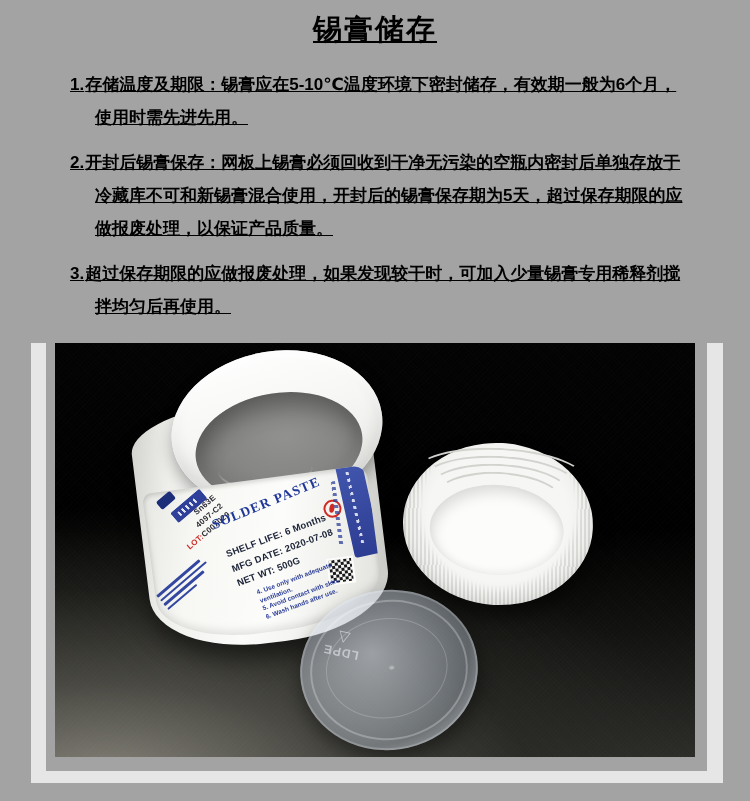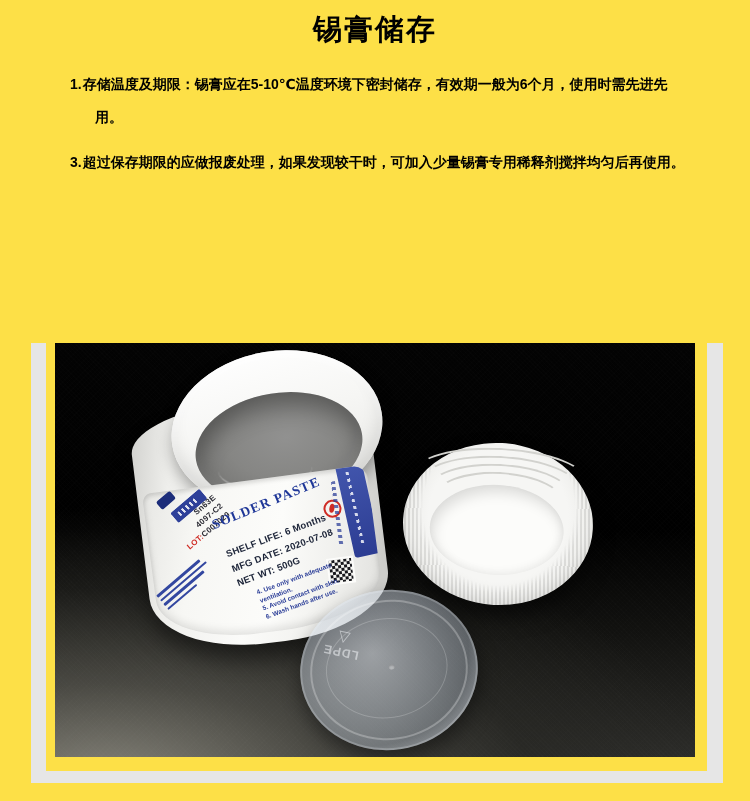--- a/index.html
+++ b/index.html
@@ -1,24 +1,24 @@
 <!DOCTYPE html>
 <html><head>
 <meta charset="utf-8">
 <style>
   html,body{margin:0;padding:0;}
   body{background:#ffffff;}
-  .page{position:relative;width:750px;height:801px;background:#fde047;overflow:hidden;
-        font-family:"Liberation Sans","DejaVu Sans",sans-serif;}
+  .page{position:relative;width:750px;height:801px;background:#a3a3a3;overflow:hidden;
+        font-family:"Liberation Sans","DejaVu Sans",sans-serif;text-decoration:underline;}
 
   
   .title{margin:0;padding-top:11px;text-align:center;font-size:29px;line-height:36px;
          font-weight:700;color:#000;letter-spacing:2px;}
   .instructions{margin:21px 62px 0 70px;}
-  .instr-item{font-size:14px;line-height:33px;font-weight:700;color:#000;
+  .instr-item{font-size:17px;line-height:33px;font-weight:700;color:#000;
               padding-left:25px;text-indent:-25px;margin-bottom:12px;}
   .instr-item .num{padding-right:1px;}
 
   
   .frame-bar{position:absolute;background:#e6e6e6;}
   .frame-left{left:31px;top:343px;width:15px;height:440px;}
   .frame-right{left:707px;top:343px;width:16px;height:440px;}
   .frame-bottom{left:31px;top:771px;width:692px;height:12px;}
 
   .photo{position:absolute;left:55px;top:343px;width:640px;height:414px;overflow:hidden;
@@ -124,20 +124,21 @@
 </style>
 </head>
 <body>
 
 <div class="page">
 
   <h1 class="title">锡膏储存</h1>
 
   <div class="instructions">
     <div class="instr-item"><span class="num">1.</span><span>存储温度及期限：锡膏应在5-10℃温度环境下密封储存，有效期一般为6个月，使用时需先进先用。</span></div>
+    <div class="instr-item"><span class="num">2.</span><span>开封后锡膏保存：网板上锡膏必须回收到干净无污染的空瓶内密封后单独存放于冷藏库不可和新锡膏混合使用，开封后的锡膏保存期为5天，超过保存期限的应做报废处理，以保证产品质量。</span></div>
     <div class="instr-item"><span class="num">3.</span><span>超过保存期限的应做报废处理，如果发现较干时，可加入少量锡膏专用稀释剂搅拌均匀后再使用。</span></div>
   </div>
 
   <div class="frame-bar frame-left"></div>
   <div class="frame-bar frame-right"></div>
   <div class="frame-bar frame-bottom"></div>
 
   <div class="photo">
     <div class="photo-noise"></div>
 

